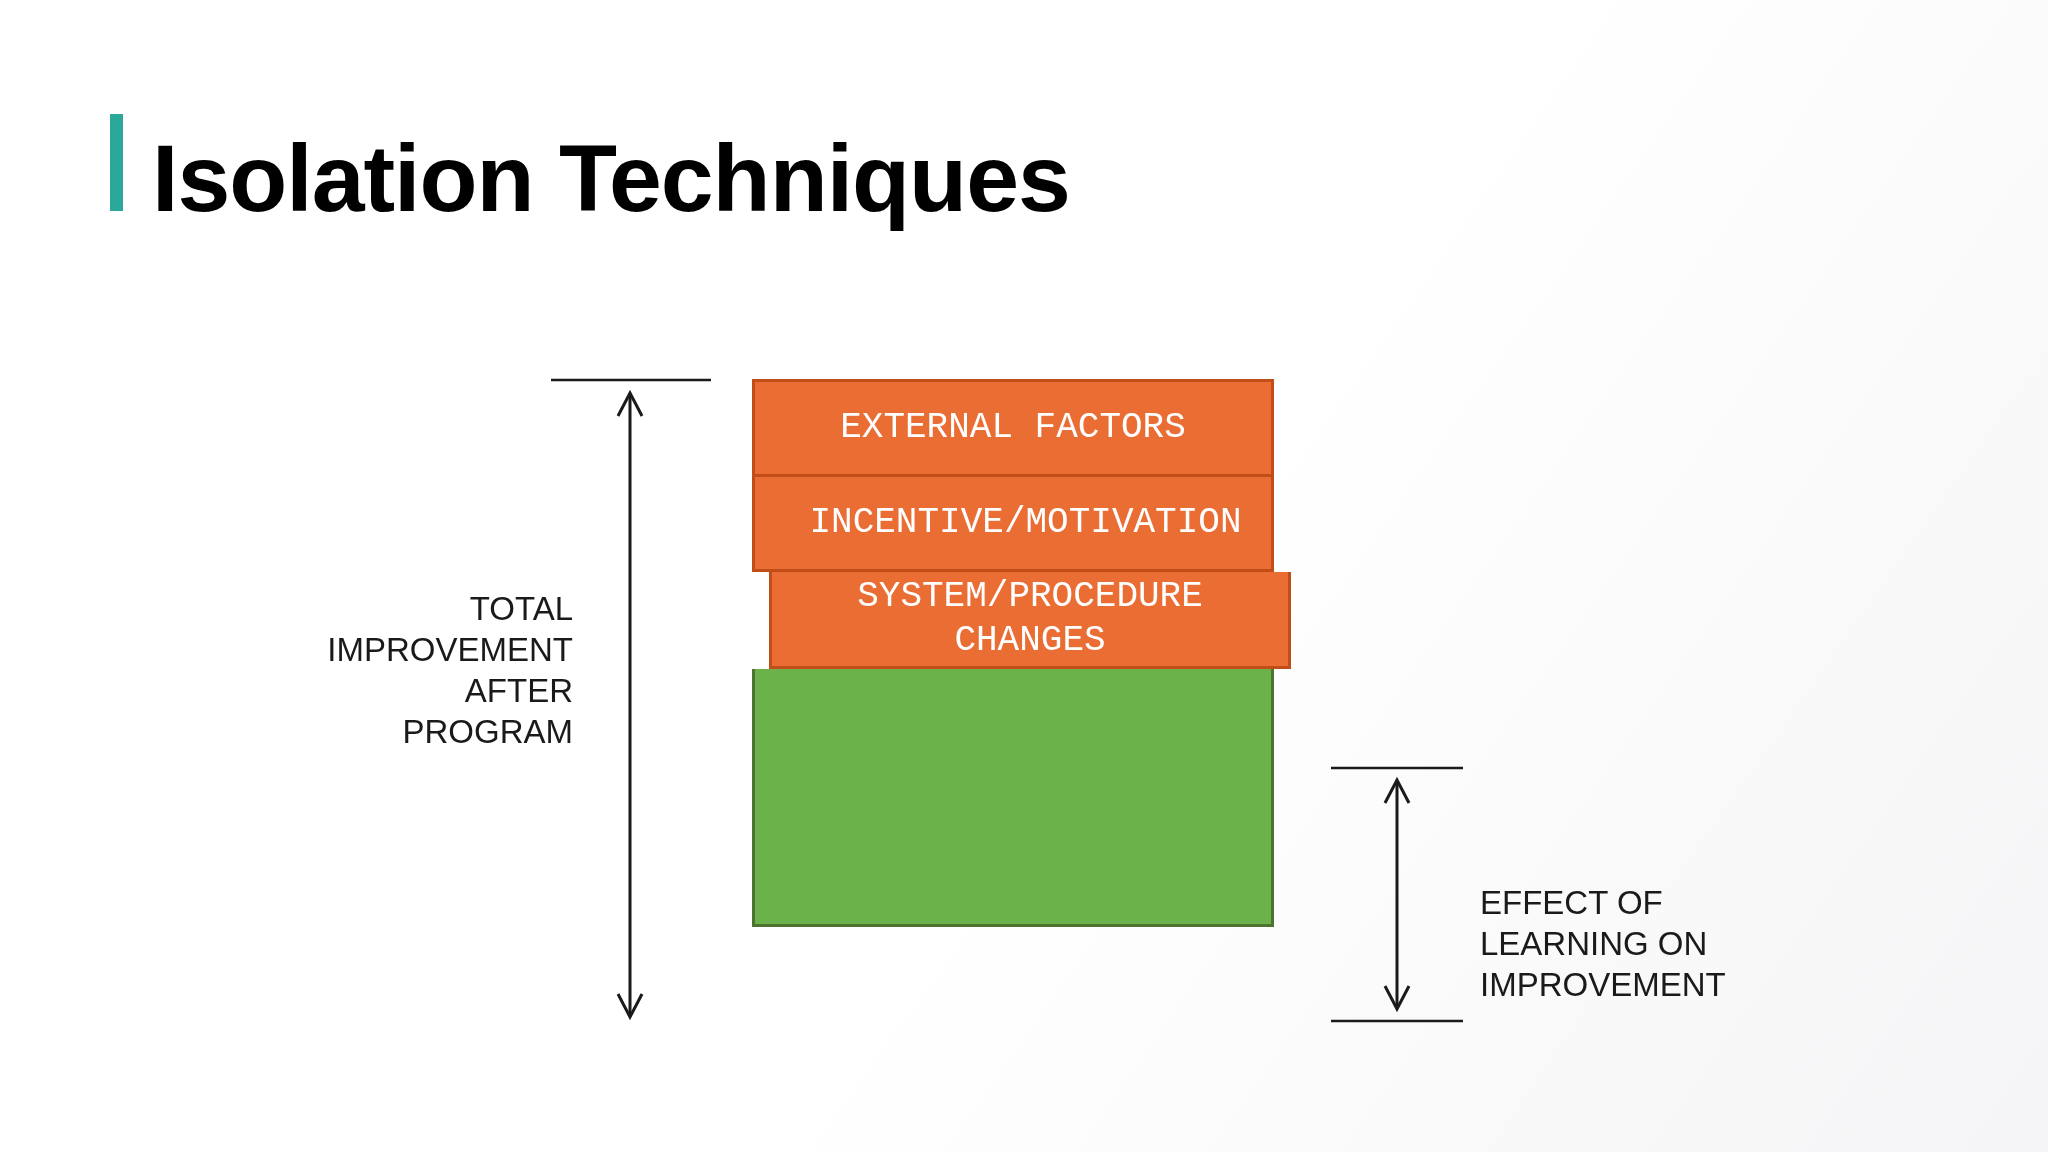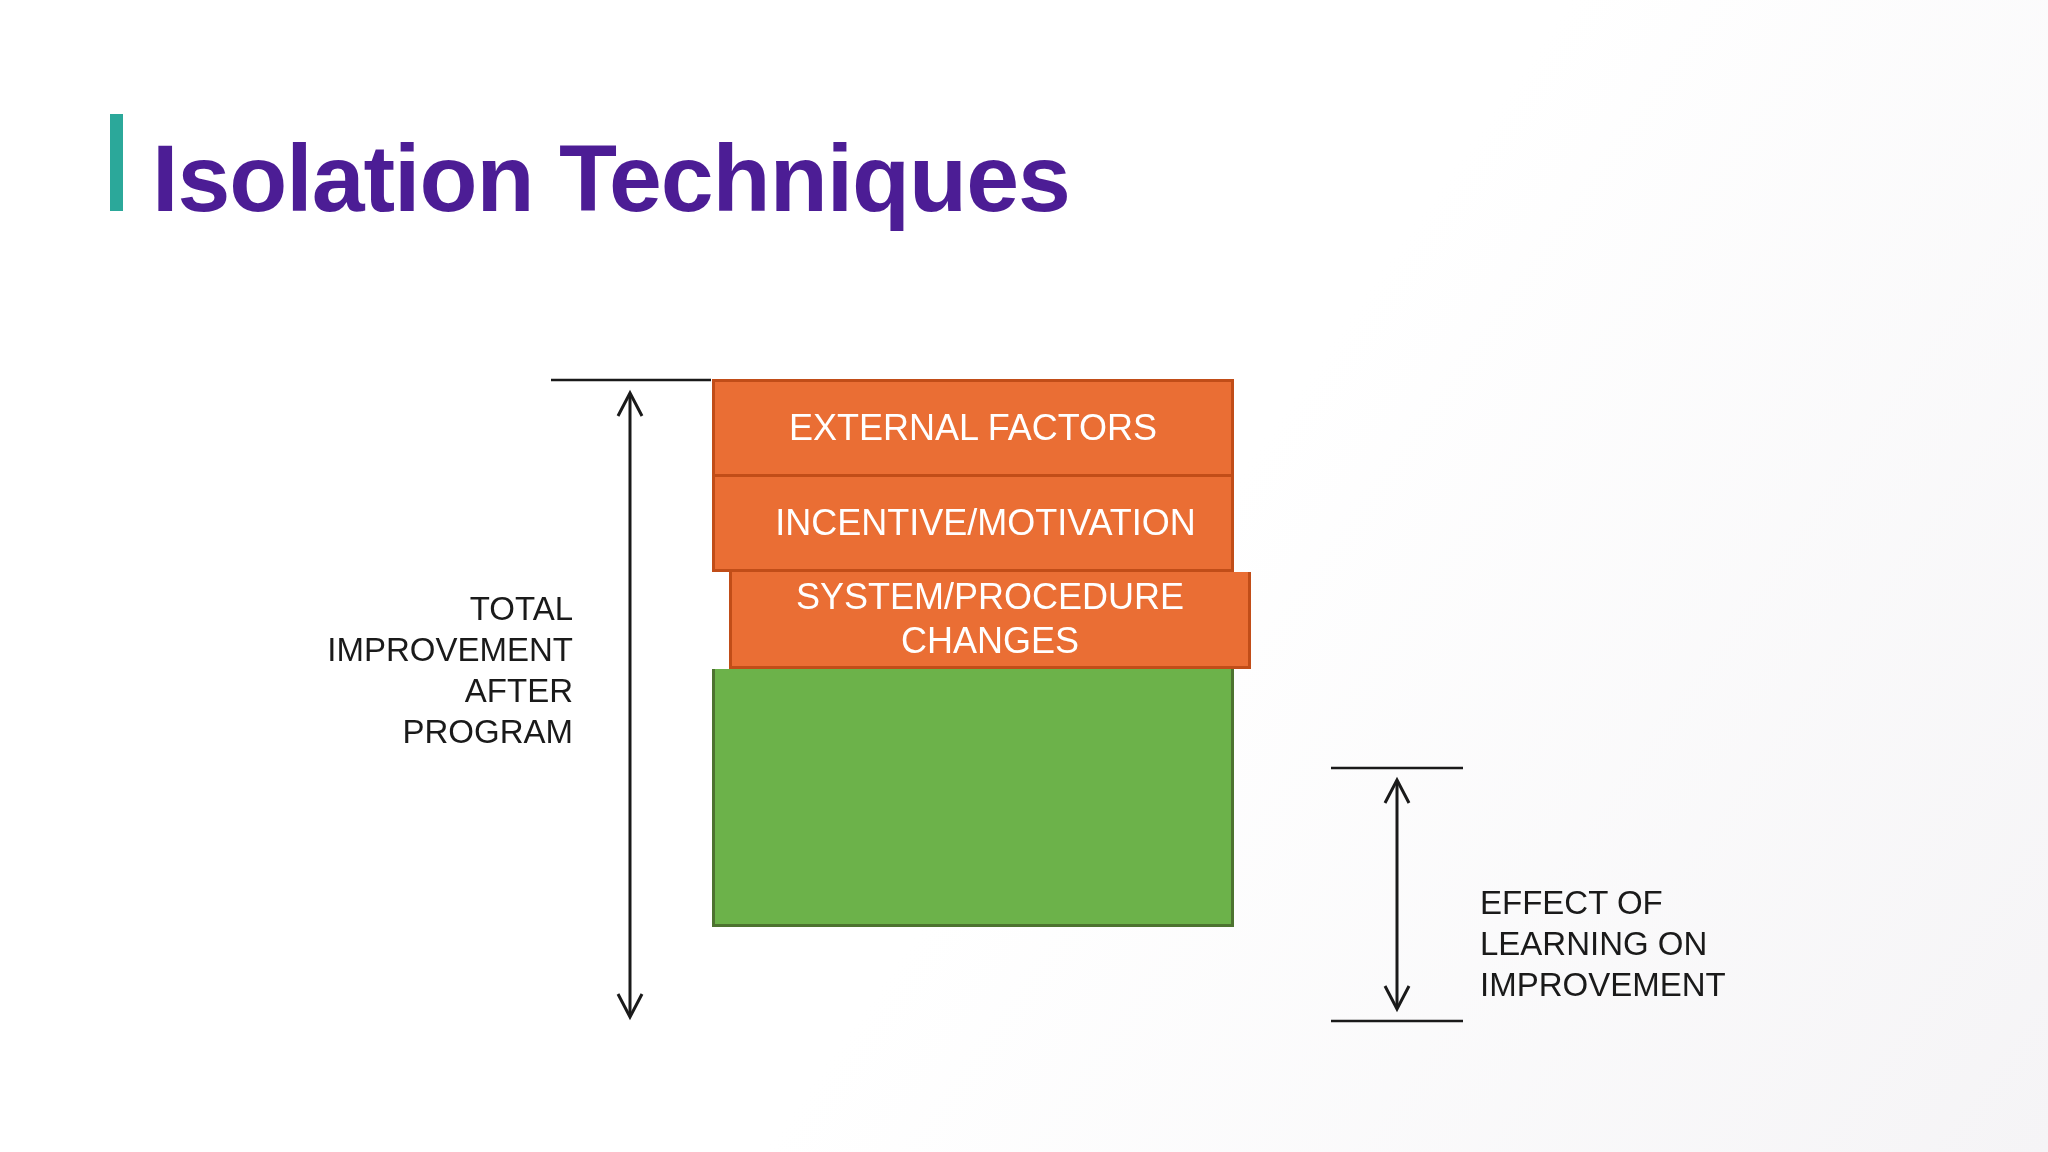--- a/index.html
+++ b/index.html
@@ -10,27 +10,28 @@
     -webkit-font-smoothing:antialiased;
   }
   
   .accent-bar{
     position:absolute;left:110px;top:114px;width:13px;height:97px;
     background:#2BA89A;
   }
   .slide-title{
     position:absolute;left:152px;top:128px;height:100px;
     display:flex;align-items:center;
-    font-size:95px;font-weight:bold;color:#4c1d95;letter-spacing:-1px;
+    font-size:95px;font-weight:bold;color:#000000;letter-spacing:-1px;
     white-space:nowrap;
   }
   
   .stack{
-    position:absolute;left:712px;top:379px;width:522px;height:646px;
+    position:absolute;left:752px;top:379px;width:522px;height:646px;
     box-sizing:border-box;
+    font-family:Liberation Mono, monospace;
   }
   .seg{
     box-sizing:border-box;width:100%;
     display:flex;flex-direction:column;align-items:center;justify-content:center;
     text-align:center;color:#ffffff;font-size:36px;line-height:44px;
     white-space:pre-line;
     border:3px solid transparent;
   }
   .seg-1{height:98px;}
   .seg-2{height:98px;border-top:none;}

